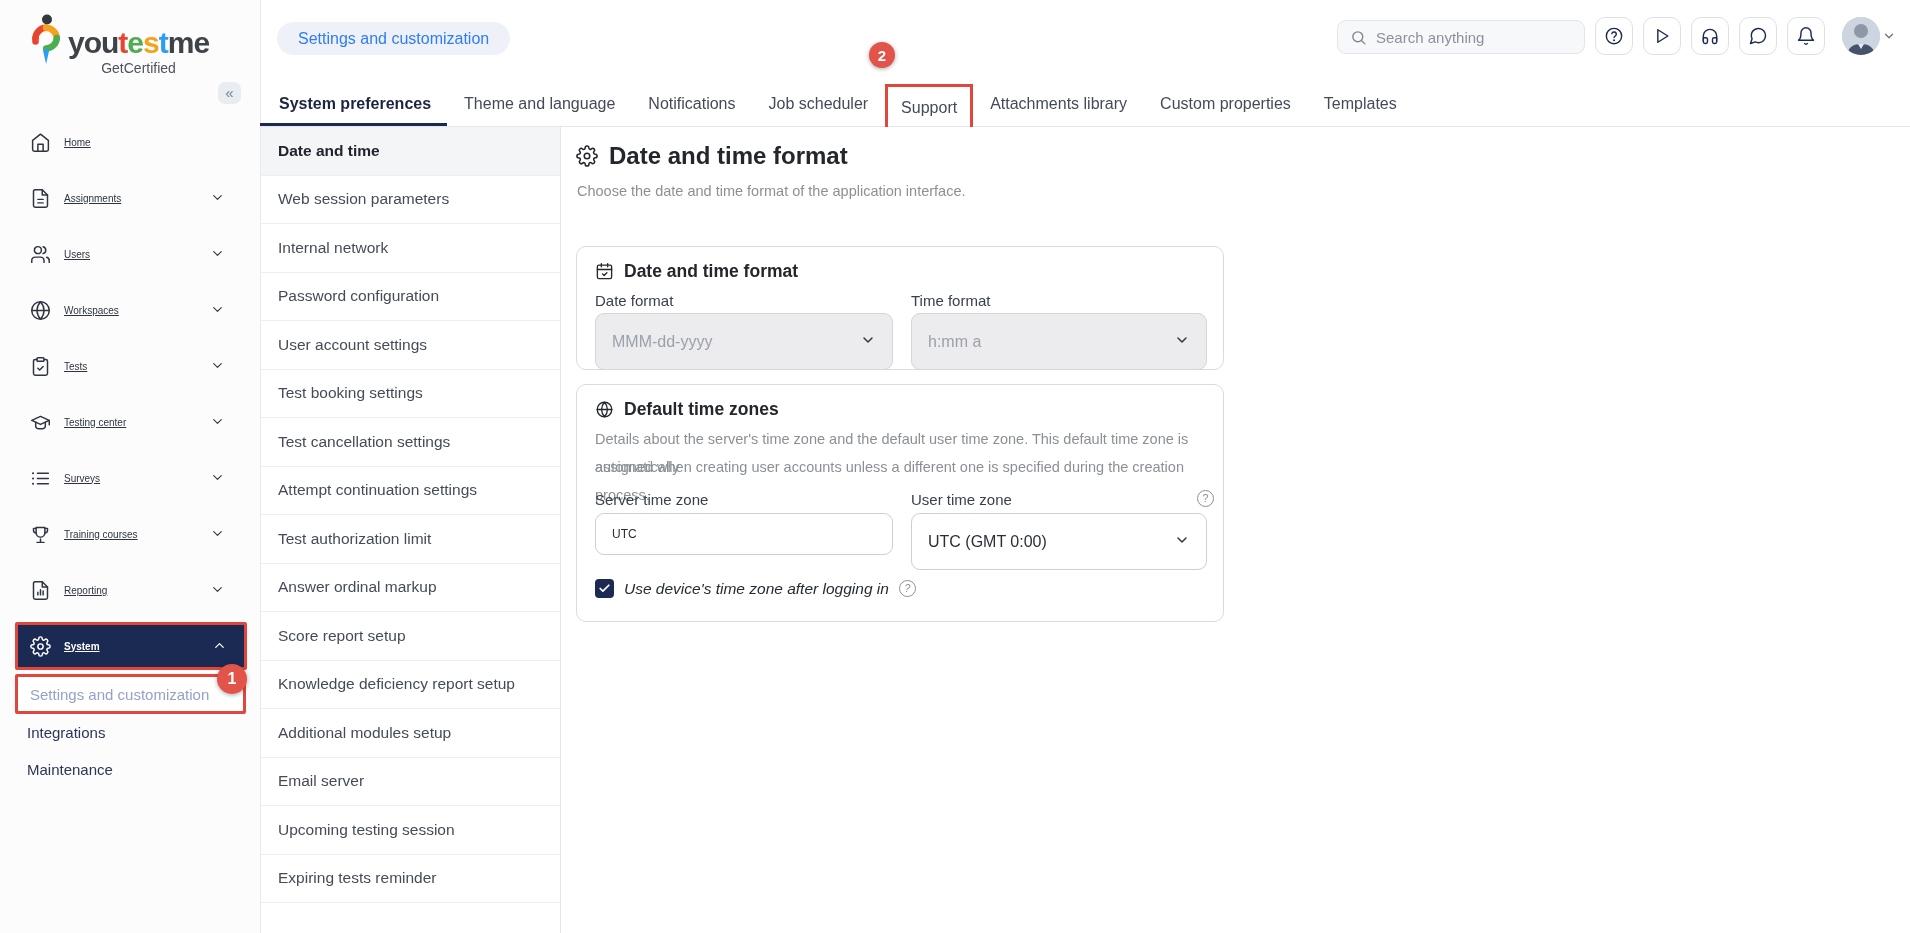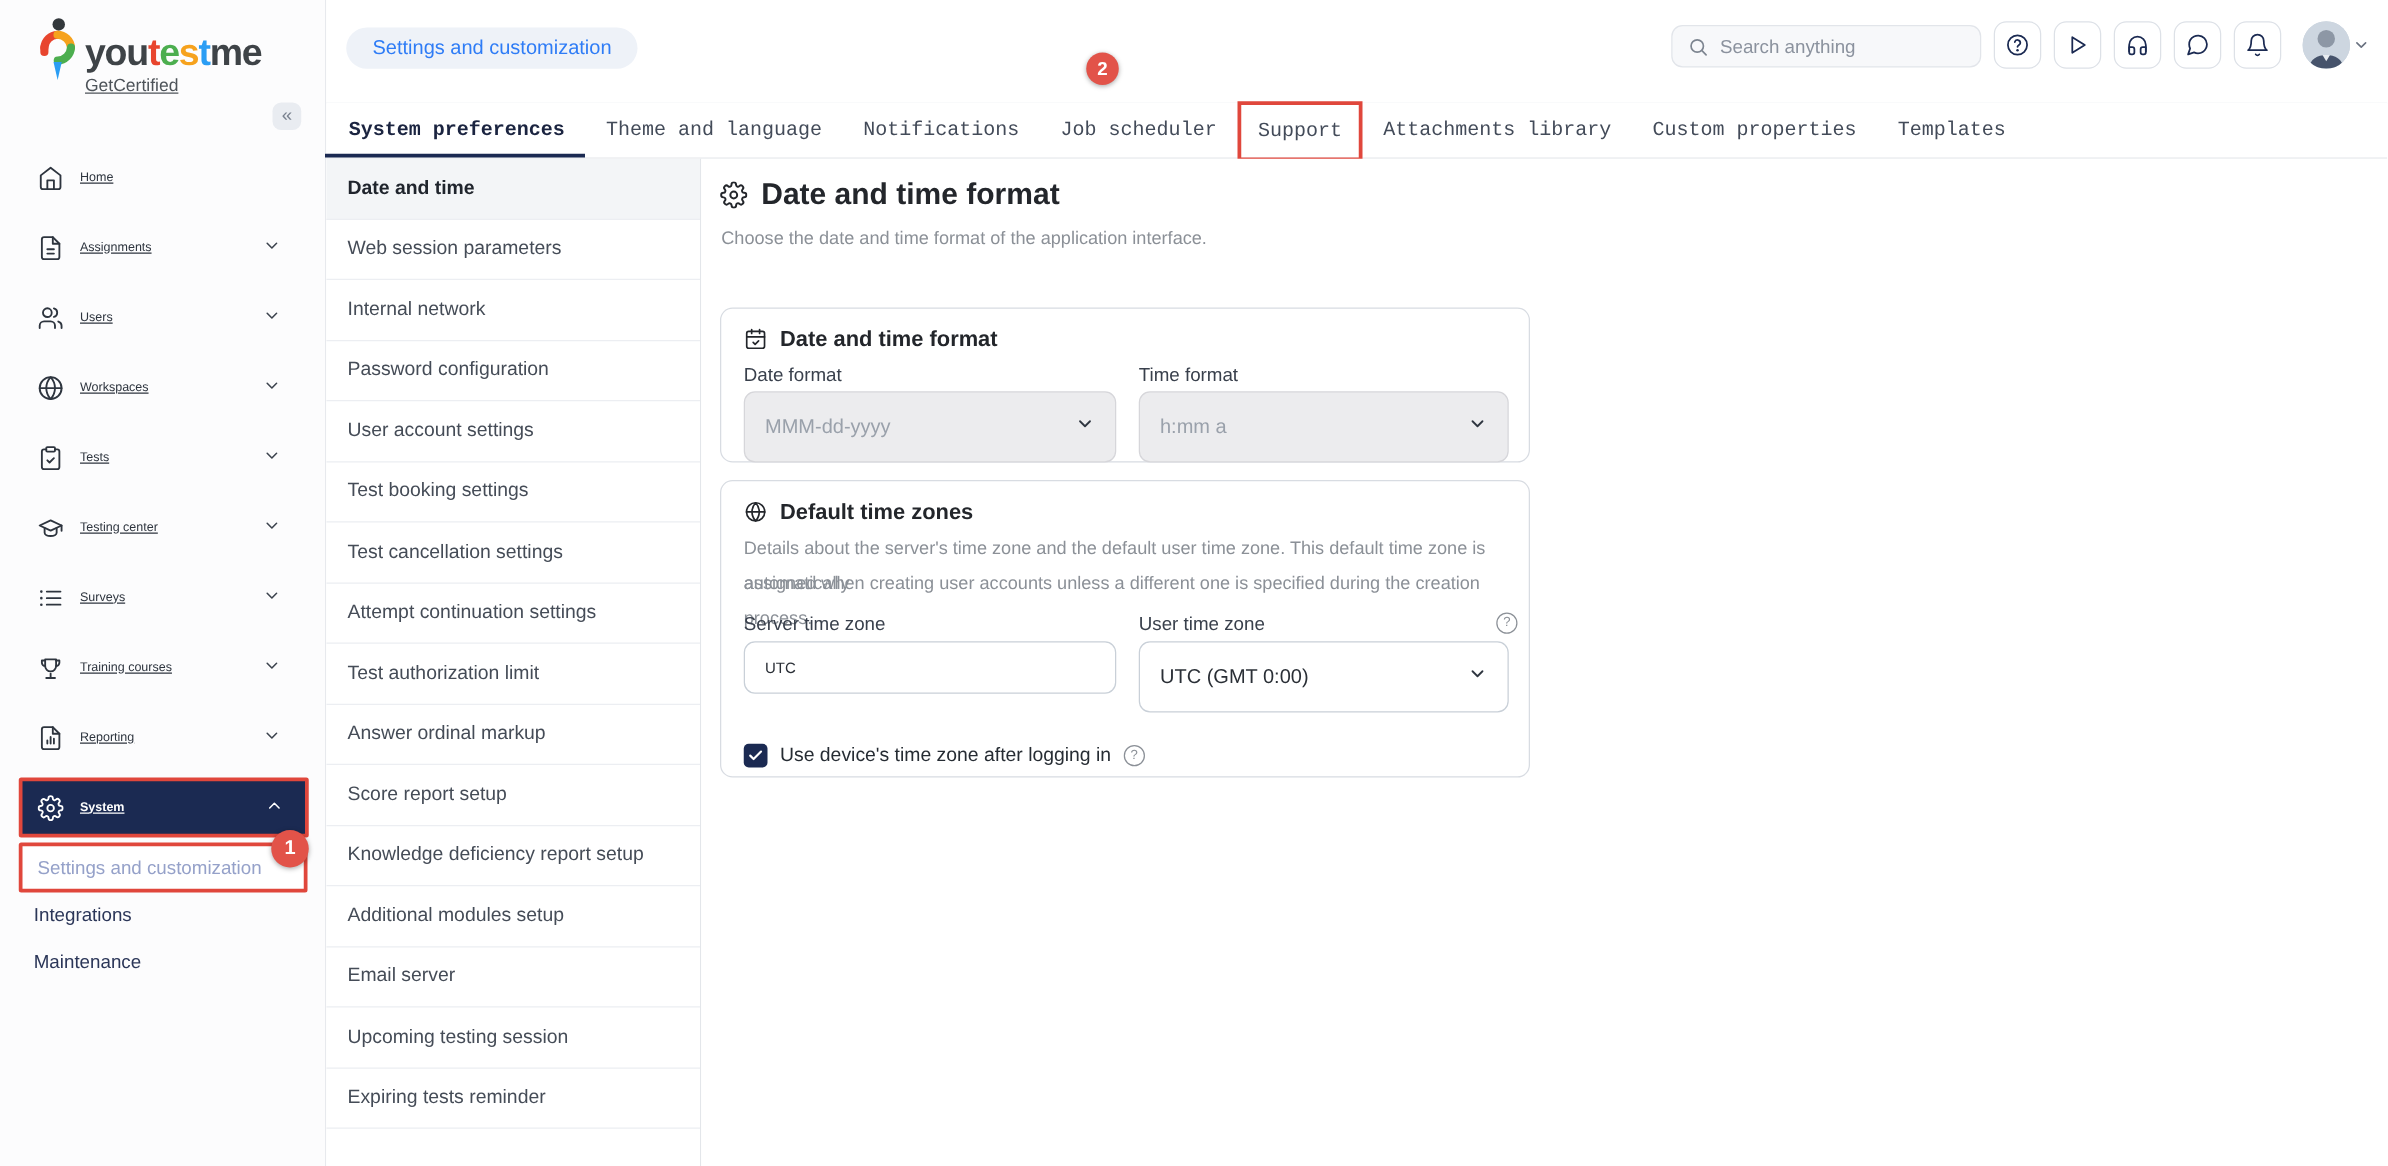--- a/index.html
+++ b/index.html
@@ -7,21 +7,21 @@
   html,body { background:#fff; }
   body { font-family:"Liberation Sans", sans-serif; }
   .app { position:relative; width:1910px; height:933px; overflow:hidden; background:#fff; }
 
   
   .sidebar { position:absolute; left:0; top:0; width:260px; height:933px;
              background:#fcfcfd; border-right:1px solid #e7e9ed; }
   .logo-row { position:absolute; left:28px; top:12px; display:flex; gap:4px; }
   .wordcol { display:flex; flex-direction:column; }
   .wordmark { font-size:30px; font-weight:bold; letter-spacing:-1px; line-height:34px; margin-top:14px; }
-  .tagline { font-size:14px; color:#4d5359; text-align:left; margin-top:0;text-decoration:underline; }
+  .tagline { font-size:14px; color:#4d5359; text-align:center; margin-top:0; }
   .c0,.c5 { color:#3e4347; } .c1 { color:#e8452e; } .c2 { color:#4cae4f; }
   .c3 { color:#f6a21d; } .c4 { color:#2a9df4; }
   .collapse-btn { position:absolute; top:82px; left:218px; width:23px; height:22px;
         background:#e9ecf1; border:none; border-radius:7px; color:#79818f; font-size:15px;
         line-height:22px; text-align:center; cursor:pointer; }
   .nav { position:absolute; left:0; top:114px; right:0; }
   .nav-item { height:56px; display:flex; align-items:center; padding:0 35px 0 30px;
         gap:13px; font-size:10px; color:#2e353f; cursor:pointer;text-decoration:underline; }
   .nav-item svg { width:21px; height:21px; flex:none; }
   .chev { margin-left:auto; flex:none; color:#3c434d; }
@@ -53,22 +53,22 @@
         justify-content:center; color:#1b2a52; cursor:pointer; }
   .hbtn svg { width:20px; height:20px; }
   .avatar { position:absolute; left:1581px; top:17px; width:38px; height:38px;
         border-radius:50%; overflow:hidden; cursor:pointer; background:#c6d0db; }
   .avatar svg { width:38px; height:38px; }
   .av-chev { position:absolute; left:1621px; top:29px; color:#6a7280; cursor:pointer; }
   .av-chev svg { width:14px; height:14px; }
 
   
   .tabs { position:absolute; left:261px; top:82px; width:1631px; height:44px;
-        border-bottom:1px solid #e3e6ea; display:flex; align-items:center;
-        padding-left:18px; gap:33px; background:#fff;font-family:Liberation Mono, monospace; }
+        border-bottom:1px solid #e3e6ea; display:flex; 
+        padding-left:18px; gap:33px; background:#fff; }
   .tab { font-size:16px; color:#434b59; height:44px; line-height:44px;
         white-space:nowrap; cursor:pointer; position:relative; }
   .tab.active { font-weight:bold; color:#1b2440; }
   .tab.active::after { content:""; position:absolute; left:-19px; right:-16px;
         bottom:0; height:3px; background:#1b2a52; }
   .tab.boxed { border:3px solid #e0473c; padding:0 13px; margin:0 -16px; height:42px;
         line-height:42px; margin-top:2px; }
 
   
   .subpanel { position:absolute; left:261px; top:127px; width:299px; bottom:0;
@@ -95,21 +95,21 @@
         align-items:center; padding:0 16px; font-size:16px; cursor:pointer;
         box-sizing:border-box; }
   .dd .chev svg { width:16px; height:16px; }
   .dd.disabled { background:#ececee; border:1px solid #d6d6da; color:#9aa1ab; }
   .dd.white { background:#fff; border:1px solid #c9d0d8; color:#2a2f36; }
   .tbox { position:absolute; height:42px; background:#fff; border:1px solid #c9d0d8;
         border-radius:9px; box-sizing:border-box; display:flex; align-items:center; }
   .tbox input { border:none; outline:none; font-size:12px; color:#2a2f36; width:100%;
         padding:0 16px; background:transparent; font-family:"Liberation Sans",sans-serif; }
   .desc { position:absolute; left:18px; font-size:14.5px; color:#8b9097; line-height:28px; }
-  .cbrow { position:absolute; left:18px; top:210px; display:flex; align-items:center; gap:10px; }
+  .cbrow { position:absolute; left:18px; top:194px; display:flex; align-items:center; gap:10px;font-style:italic; }
   .checkbox { width:19px; height:19px; background:#1b2a52; border-radius:4px;
         display:flex; align-items:center; justify-content:center; cursor:pointer; }
   .checkbox svg { width:13px; height:13px; color:#fff; }
   .cblabel { font-size:15.5px; color:#262c33; }
   .info { width:15px; height:15px; border:1.4px solid #8b9097; border-radius:50%;
         color:#8b9097; font-size:10.5px; line-height:15px; text-align:center;
         display:inline-block; flex:none; }
   .info.abs { position:absolute; left:620px; top:187px; }
 
   

